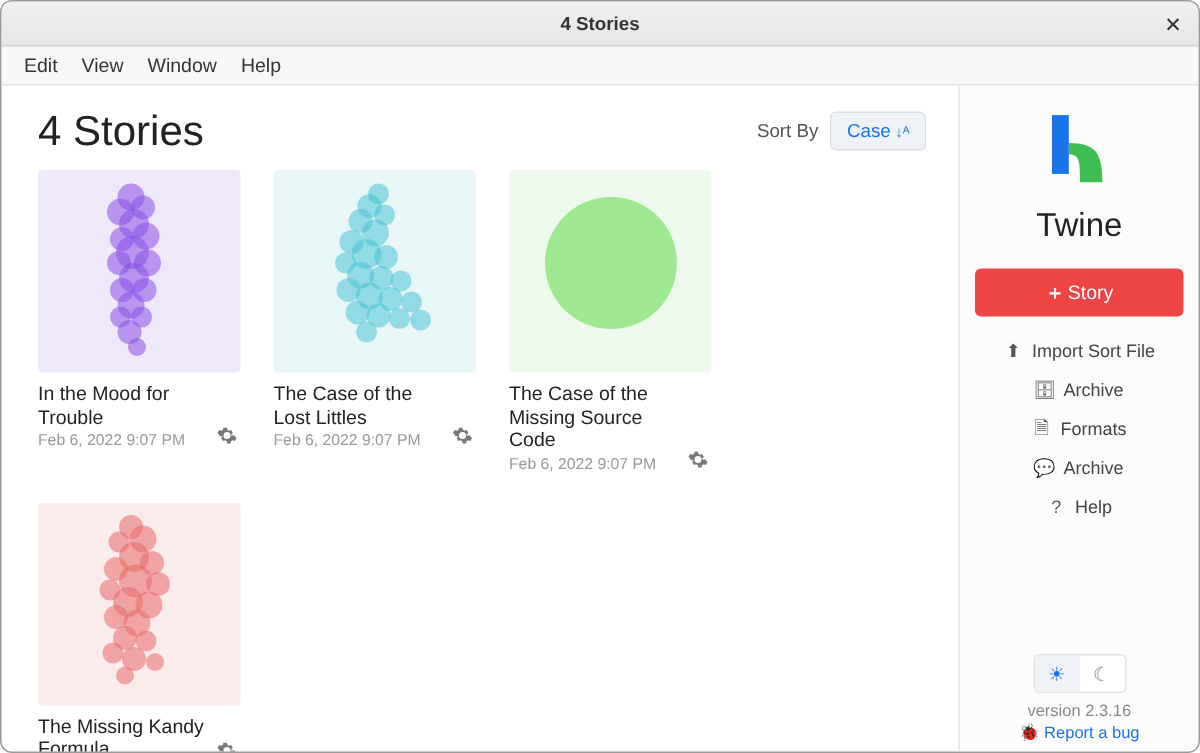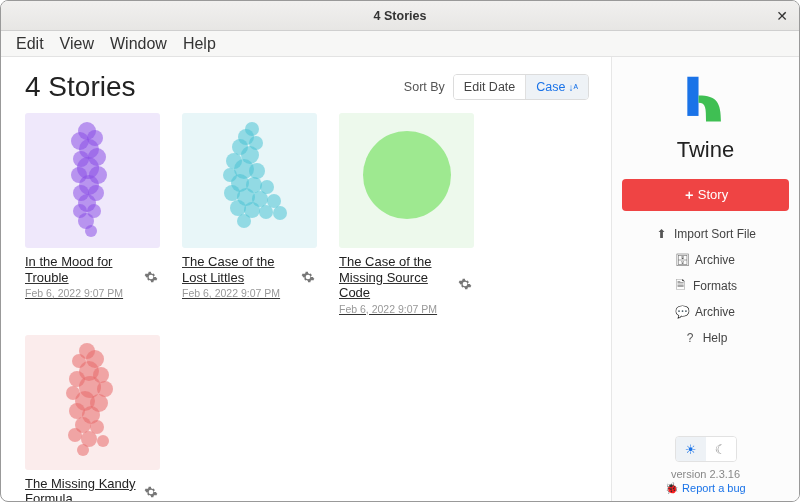--- a/index.html
+++ b/index.html
@@ -2,41 +2,41 @@
 <html><head>
 <meta charset="utf-8">
 <style>
   * { box-sizing: border-box; margin: 0; padding: 0; }
   html, body { width: 800px; height: 502px; overflow: hidden; font-family: -apple-system, "Segoe UI", Helvetica, Arial, sans-serif; font-size: 13px; color: #333; background: #fff; }
   .window { width: 800px; height: 502px; display: flex; flex-direction: column; border: 1px solid #999; border-radius: 8px; overflow: hidden; background: #fff; }
   .titlebar { height: 30px; background: linear-gradient(#f1f0ef,#e7e6e4); border-bottom: 1px solid #cfcfcf; display: flex; align-items: center; justify-content: center; position: relative; }
   .titlebar .title { font-size: 12.5px; font-weight: 600; color: #333; }
   .titlebar .close { position: absolute; right: 8px; top: 6px; width: 18px; height: 18px; display:flex; align-items:center; justify-content:center; font-size: 14px; cursor: pointer; color:#333; }
   .menubar { height: 26px; background: #f7f7f6; border-bottom: 1px solid #e3e3e3; display: flex; align-items: center; padding: 0 8px; gap: 2px; }
-  .menubar .mitem { padding: 3px 7px; font-size: 16px; color: #333; cursor: default; border-radius: 3px; }
+  .menubar .mitem { padding: 3px 7px; font-size: 13px; color: #333; cursor: default; border-radius: 3px; }
   .body { flex: 1; display: flex; overflow: hidden; }
   .main { flex: 1; overflow: auto; padding: 14px 22px 8px 24px; }
-  .side { width: 188px; border-left: 1px solid #e7e7e7; background: #fcfcfc; display:flex; flex-direction:column; align-items:center; padding: 12px 10px 6px; }
+  .side { width: 160px; border-left: 1px solid #e7e7e7; background: #fcfcfc; display:flex; flex-direction:column; align-items:center; padding: 12px 10px 6px; }
   .header-row { display:flex; align-items:center; justify-content:space-between; margin-bottom: 10px; }
   .page-title { font-size: 28px; font-weight: 400; color:#222; }
   .sortwrap { display:flex; align-items:center; gap:8px; font-size: 12.5px; color:#555; }
   .seg { display:flex; border:1px solid #dcdcdc; border-radius:4px; overflow:hidden; }
   .segbtn { padding:5px 10px; background:#fff; font-size:12.5px; cursor:pointer; color:#444; border:none; }
   .segbtn.active { background:#eef2f6; color:#1a73e8; }
   .segbtn + .segbtn { border-left:1px solid #e0e0e0; }
   .sort-glyph { font-size:10px; margin-left:3px; }
   .grid { display:flex; flex-wrap:wrap; gap: 20px 22px; }
   .card { width: 135px; }
   .thumb { width:135px; height:135px; border-radius:3px; position:relative; cursor:pointer; display:flex; align-items:center; justify-content:center; }
   .thumb svg { width:100%; height:100%; }
   .bg-purple { background:#efe8fb; }
   .bg-teal   { background:#e8f6f8; }
   .bg-green  { background:#edf9ec; }
   .bg-red    { background:#fbecec; }
-  .caption { display:flex; justify-content:space-between; align-items:center; margin-top:6px; gap:4px;text-decoration:underline; }
+  .caption { display:flex; justify-content:space-between; align-items:flex-end; margin-top:6px; gap:4px; }
   .captext { flex:1; }
   .ctitle { font-size:13px; color:#222; line-height:1.2; margin-bottom:2px; }
   .cdate { font-size:10.5px; color:#999; }
   .gear { width:16px; height:16px; color:#777; cursor:pointer; flex-shrink:0; margin-top:2px; }
   .gear svg { width:14px; height:14px; display:block; }
   
   .logo { width:56px; height:56px; margin-top:4px; }
   .brand { font-size:22px; font-weight:400; color:#222; margin:8px 0 16px; }
   .newbtn { width:100%; background:#ef4444; color:#fff; border:none; border-radius:4px; padding:7px 0; font-size:13px; cursor:pointer; font-weight:500; }
   .newbtn .plus { font-weight:700; margin-right:2px; }
@@ -70,23 +70,20 @@
   </div>
 
   <div class="body">
     <div class="main">
 
       <div class="header-row">
         <div class="page-title">4 Stories</div>
         <div class="sortwrap">
           <span>Sort By</span>
           <div class="seg">
-            <button class="segbtn">
-              <span>Edit Date</span>
-            </button>
             <button class="segbtn active">
               <span>Case</span><span class="sort-glyph">↓ᴬ</span>
             </button>
           </div>
         </div>
       </div>
 
       <div class="grid">
 
         <div class="card">

